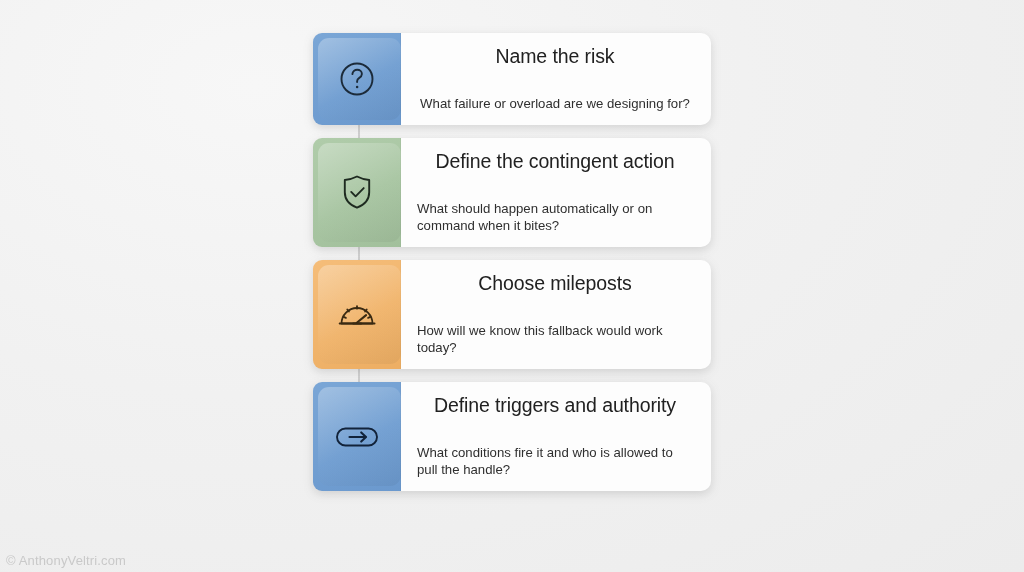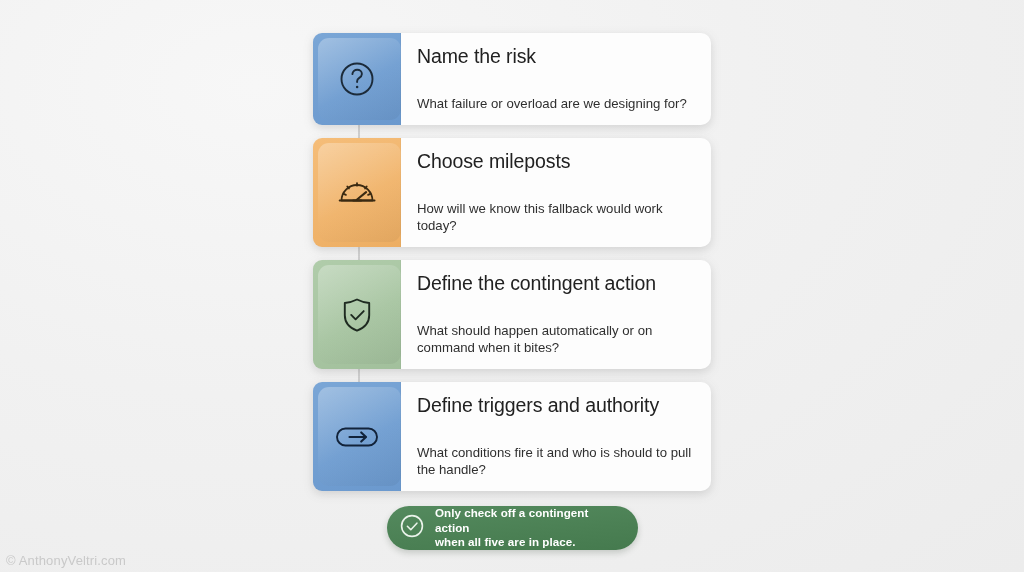--- a/index.html
+++ b/index.html
@@ -84,20 +84,21 @@
   }
 
   .body {
     flex: 1 1 auto;
     background: #fdfdfd;
     border-radius: 0 10px 10px 0;
     padding: 12px 18px 13px 16px;
     display: flex;
     flex-direction: column;
     justify-content: center;
+    align-items: center;
   }
 
   .title {
     font-size: 19.5px;
     font-weight: 400;
     color: #212121;
     line-height: 1.16;
     letter-spacing: -0.1px;
     margin-bottom: 3px;
   }
@@ -167,79 +168,67 @@
           </svg>
         </span>
       </div>
       <div class="body">
         <div class="title">Name the risk</div>
         <div class="subtitle">What failure or overload are we designing for?</div>
       </div>
     </div>
 
     <div class="step">
+      <div class="tile" style="background: linear-gradient(160deg,#b0ccaa,#a2c09c);">
+        <span>
+          <svg width="44" height="46" viewBox="0 0 44 46" fill="none" stroke="#1e2a20" stroke-width="1.9">
+            <path d="M22 7.5c4.3 2.2 8.1 3.2 12.2 3.5v12.3c0 7.4-5 12.7-12.2 15.4-7.2-2.7-12.2-8-12.2-15.4V11c4.1-0.3 7.9-1.3 12.2-3.5z" stroke-linejoin="round"></path>
+            <path d="M16.2 22.9l4.4 4.4 8.1-8.2" stroke-linecap="round" stroke-linejoin="round"></path>
+          </svg>
+        </span>
+      </div>
+      <div class="body">
+        <div class="title">Define the contingent action</div>
+        <div class="subtitle">What should happen automatically or on command when it bites?</div>
+      </div>
+    </div>
+
+    <div class="step">
       <div class="tile" style="background: linear-gradient(160deg,#f5bd79,#edae63);">
         <span>
           <svg width="46" height="42" viewBox="0 0 46 42" fill="none" stroke="#3a2a12" stroke-width="1.8">
             <path d="M7.5 29.5a15.5 15.5 0 0 1 31 0z" stroke-linejoin="round"></path>
             <path d="M5.6 29.5h35" stroke-linecap="round"></path>
             <path d="M19.3 29.5h7.8" stroke-linecap="round" stroke-width="2.1"></path>
             <path d="M22.8 28.7l9.3-7.6" stroke-linecap="round" stroke-width="2.1"></path>
             <path d="M23 12.1v2.6M13.3 15.5l1.6 2M32.7 15.5l-1.6 2M9.6 22.9l2.3 0.9M36.4 22.9l-2.3 0.9" stroke-linecap="round"></path>
           </svg>
         </span>
       </div>
       <div class="body">
         <div class="title">Choose mileposts</div>
         <div class="subtitle">How will we know this fallback would work today?</div>
       </div>
     </div>
 
     <div class="step">
-      <div class="tile" style="background: linear-gradient(160deg,#b0ccaa,#a2c09c);">
-        <span>
-          <svg width="44" height="46" viewBox="0 0 44 46" fill="none" stroke="#1e2a20" stroke-width="1.9">
-            <path d="M22 7.5c4.3 2.2 8.1 3.2 12.2 3.5v12.3c0 7.4-5 12.7-12.2 15.4-7.2-2.7-12.2-8-12.2-15.4V11c4.1-0.3 7.9-1.3 12.2-3.5z" stroke-linejoin="round"></path>
-            <path d="M16.2 22.9l4.4 4.4 8.1-8.2" stroke-linecap="round" stroke-linejoin="round"></path>
-          </svg>
-        </span>
-      </div>
-      <div class="body">
-        <div class="title">Define the contingent action</div>
-        <div class="subtitle">What should happen automatically or on command when it bites?</div>
-      </div>
-    </div>
-
-    <div class="step">
       <div class="tile" style="background: linear-gradient(160deg,#7aa6d6,#6b99ce);">
         <span>
           <svg width="50" height="34" viewBox="0 0 50 34" fill="none" stroke="#12233a" stroke-width="1.9">
             <rect x="5" y="8.5" width="40" height="17" rx="8.5"></rect>
             <path d="M17.5 17h16" stroke-linecap="round" stroke-width="2.1"></path>
             <path d="M29.2 12.4L34 17l-4.8 4.6" stroke-linecap="round" stroke-linejoin="round" stroke-width="2.1"></path>
           </svg>
         </span>
       </div>
       <div class="body">
         <div class="title">Define triggers and authority</div>
-        <div class="subtitle">What conditions fire it and who is should to pull the handle?</div>
+        <div class="subtitle">What conditions fire it and who is allowed to pull the handle?</div>
       </div>
     </div>
 
 
   </div>
 
-  <div id="banner">
-    <span class="bcheck">
-      <svg width="26" height="26" viewBox="0 0 26 26" fill="none" stroke="#eaf3ea" stroke-width="1.6">
-        <circle cx="13" cy="13" r="10.4"></circle>
-        <path d="M8.4 13.3l3.4 3.4 6.1-6.5" stroke-linecap="round" stroke-linejoin="round"></path>
-      </svg>
-    </span>
-    <span>
-      <span class="btext" style="display:block">Only check off a contingent action</span>
-      <span class="btext" style="display:block">when all five are in place.</span>
-    </span>
-  </div>
 
   <div id="watermark">© AnthonyVeltri.com</div>
 
 </div>
 
 </body></html>

